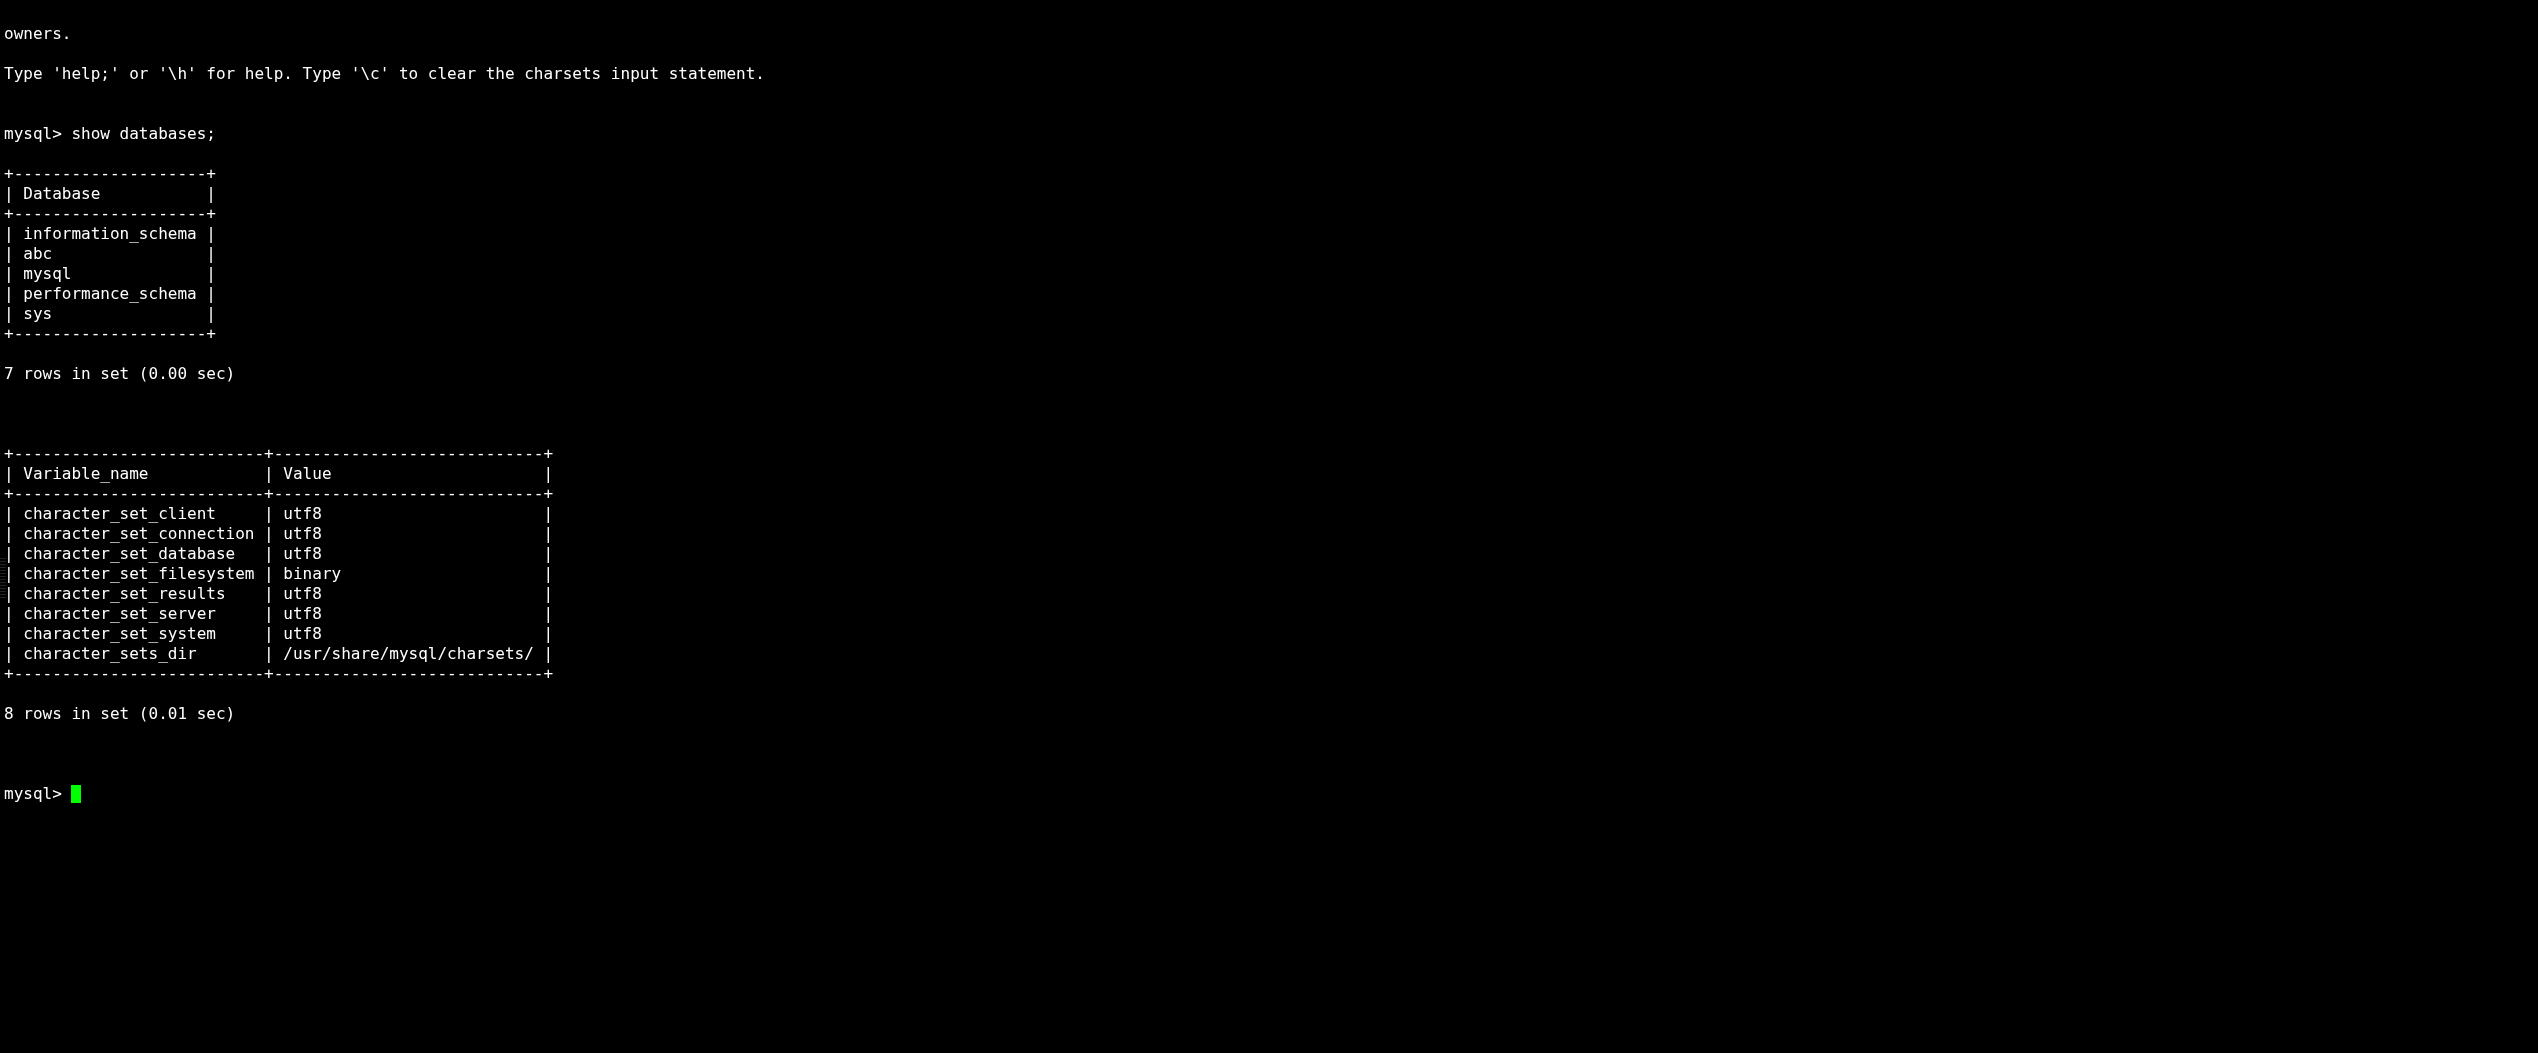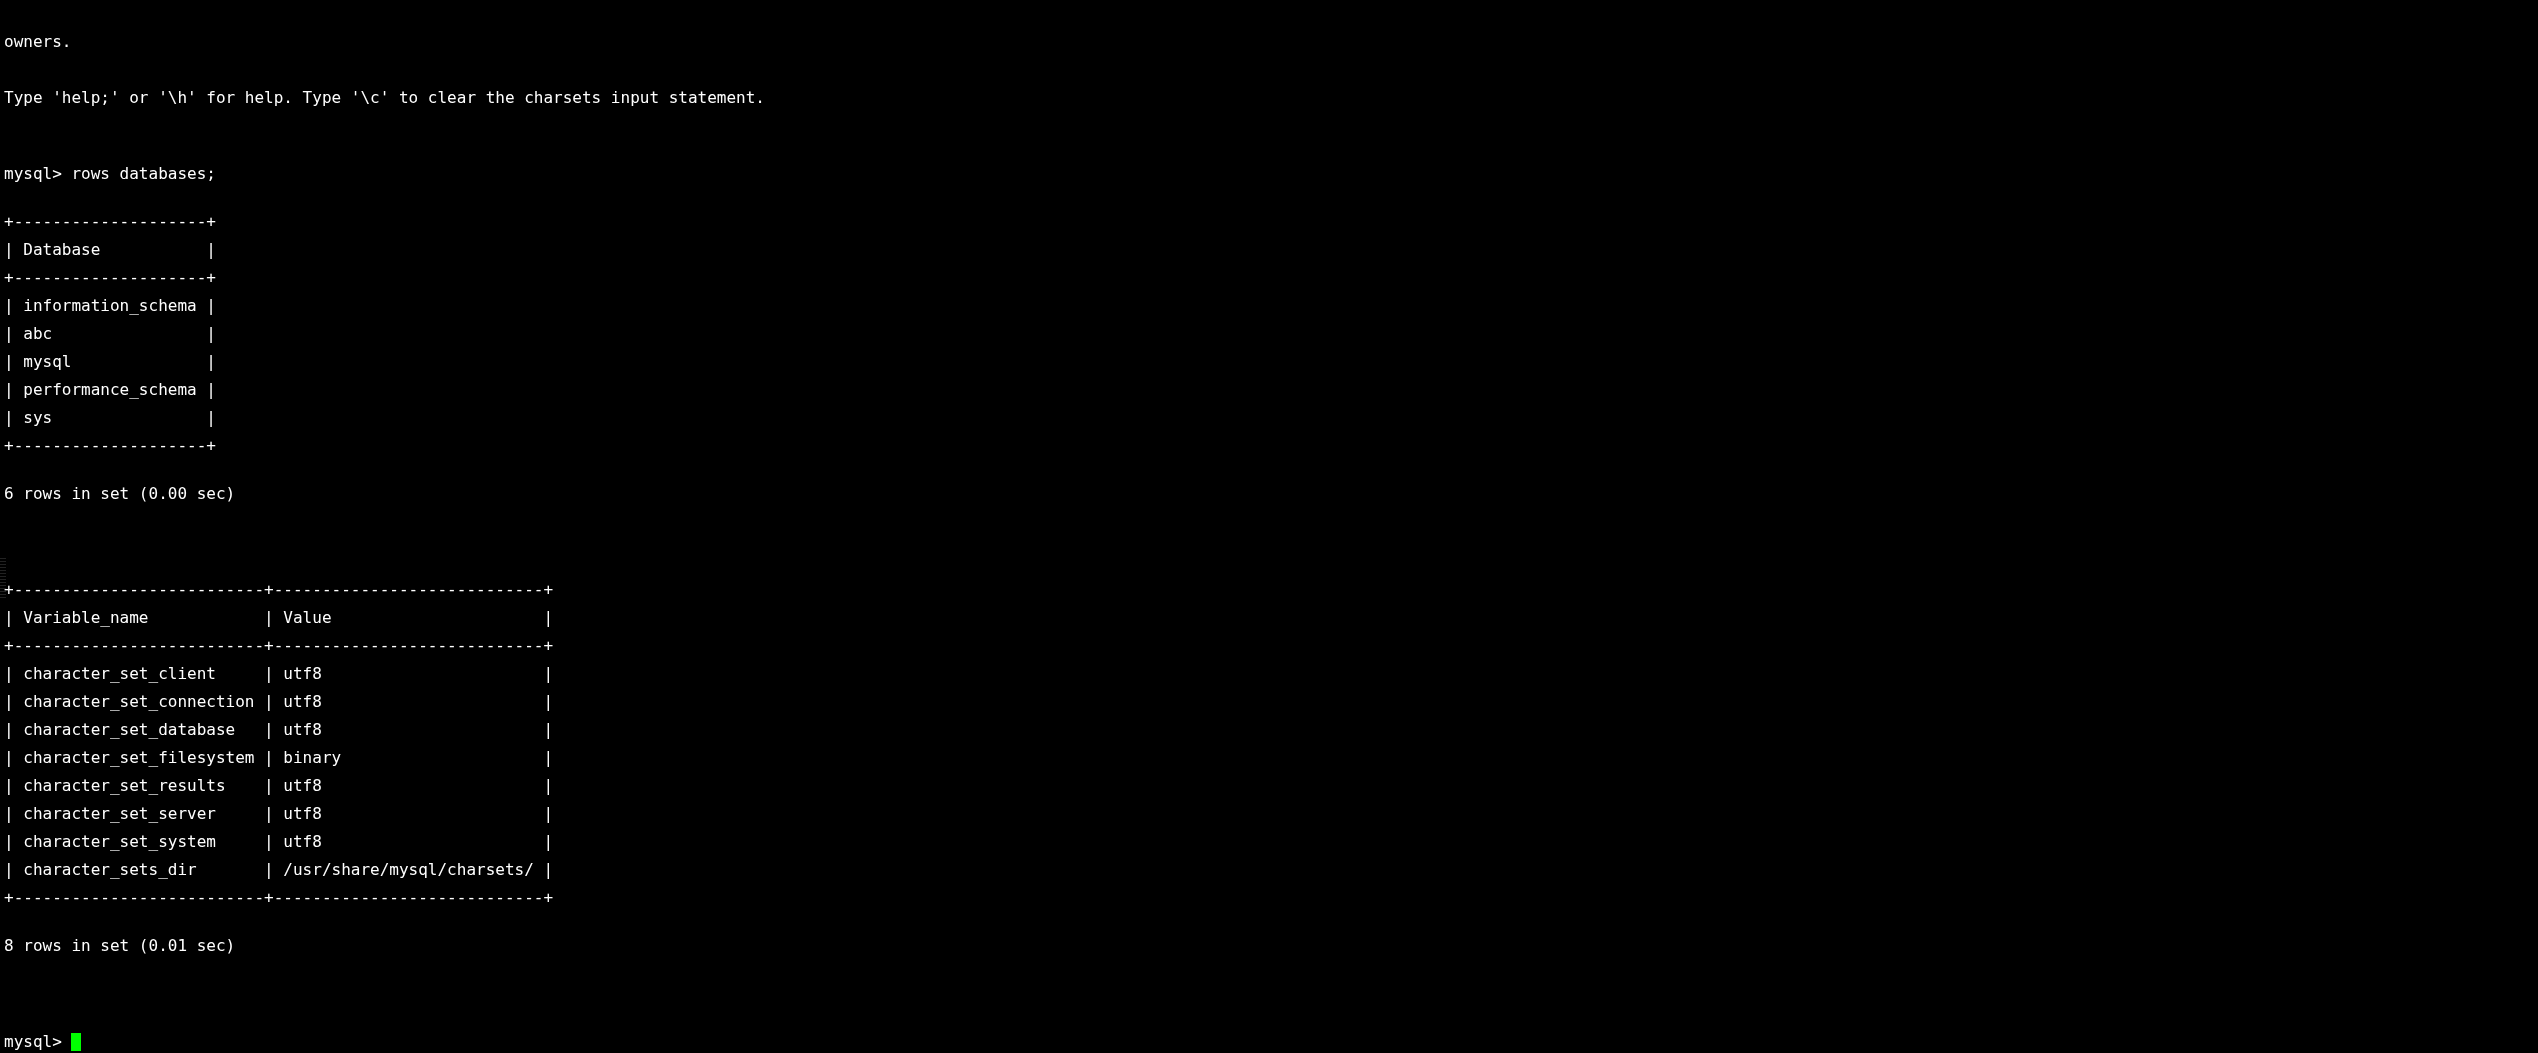--- a/index.html
+++ b/index.html
@@ -13,21 +13,20 @@
     width: 2538px;
     height: 1053px;
     overflow: hidden;
   }
   .terminal {
     white-space: pre;
     padding: 4px 4px;
   }
   .line {
     white-space: pre;
-    margin-top: 8px;
   }
   .cursor {
     display: inline-block;
     width: 0.6em;
     height: 1.1em;
     background: #00ff00;
     vertical-align: text-bottom;
   }
   .scroll-gutter {
     position: absolute;
@@ -41,23 +40,23 @@
       transparent 1px, transparent 3px
     );
     opacity: 0.4;
   }
 </style>
 </head>
 <body>
 
 <div class="terminal">
 <div id="intro"><div class="line">owners.</div><div class="line">&nbsp;</div><div class="line">Type 'help;' or '\h' for help. Type '\c' to clear the charsets input statement.</div><div class="line">&nbsp;</div></div>
-<div class="line"><span>mysql&gt; </span><span>rows databases;</span></div>
+<div class="line"><span>mysql&gt; </span><span>show databases;</span></div>
 <div id="db-table"><div class="line">+--------------------+</div><div class="line">| Database           |</div><div class="line">+--------------------+</div><div class="line">| information_schema |</div><div class="line">| abc                |</div><div class="line">| mysql              |</div><div class="line">| performance_schema |</div><div class="line">| sys                |</div><div class="line">+--------------------+</div></div>
-<div class="line">6 rows in set (0.00 sec)</div>
+<div class="line">7 rows in set (0.00 sec)</div>
 <div class="line">&nbsp;</div>
 <div id="var-table"><div class="line">+--------------------------+----------------------------+</div><div class="line">| Variable_name            | Value                      |</div><div class="line">+--------------------------+----------------------------+</div><div class="line">| character_set_client     | utf8                       |</div><div class="line">| character_set_connection | utf8                       |</div><div class="line">| character_set_database   | utf8                       |</div><div class="line">| character_set_filesystem | binary                     |</div><div class="line">| character_set_results    | utf8                       |</div><div class="line">| character_set_server     | utf8                       |</div><div class="line">| character_set_system     | utf8                       |</div><div class="line">| character_sets_dir       | /usr/share/mysql/charsets/ |</div><div class="line">+--------------------------+----------------------------+</div></div>
 <div class="line">8 rows in set (0.01 sec)</div>
 <div class="line">&nbsp;</div>
 <div class="line"><span>mysql&gt; </span><span class="cursor"></span></div>
 </div>
 
 <div class="scroll-gutter"></div>
 
 </body></html>

